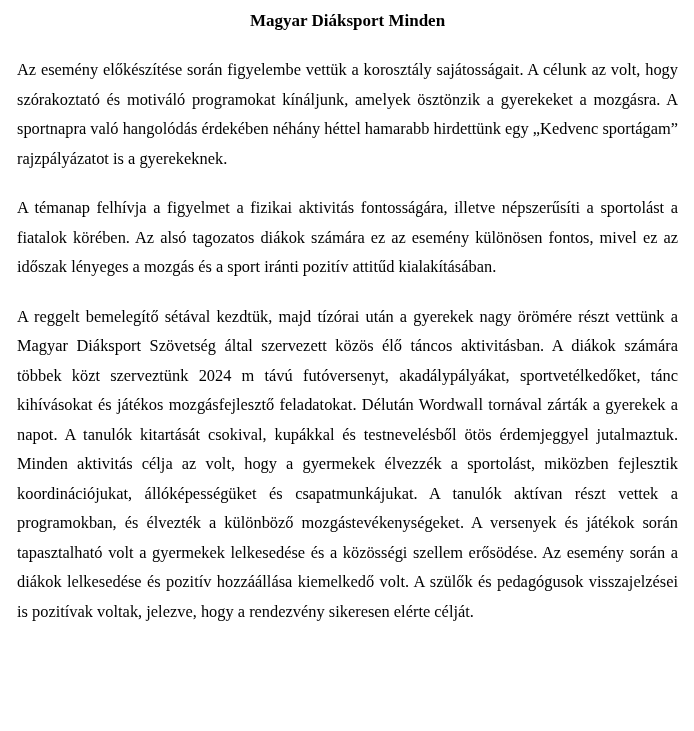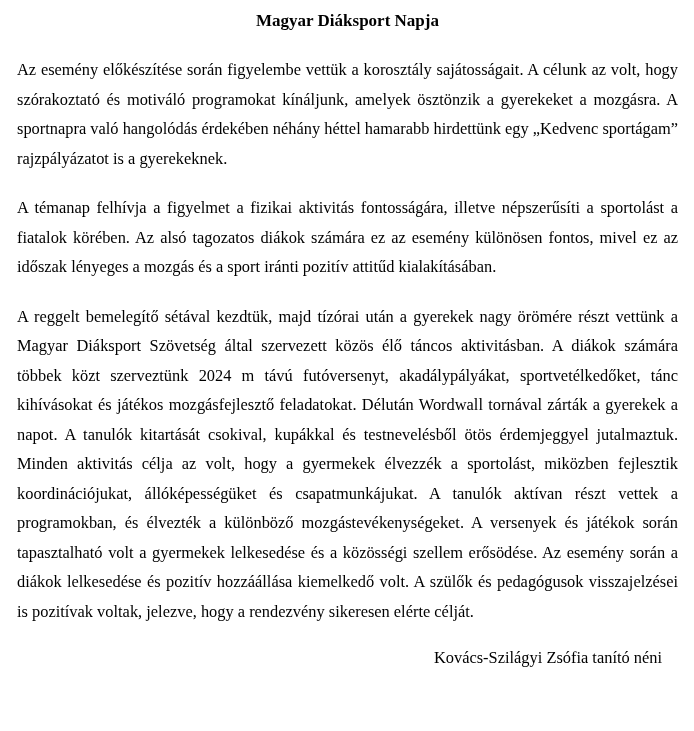--- a/index.html
+++ b/index.html
@@ -39,18 +39,17 @@
       text-align: right;
       font-size: 16.4px;
       line-height: 24px;
       margin: 14px 16px 0 0;
     }
   </style>
 </head>
 <body>
 
 <div class="page">
-  <h1 class="title">Magyar Diáksport Napja</h1>
+  <h1 class="title">Magyar Diáksport Minden</h1>
   <p class="para">Az esemény előkészítése során figyelembe vettük a korosztály sajátosságait. A célunk az volt, hogy szórakoztató és motiváló programokat kínáljunk, amelyek ösztönzik a gyerekeket a mozgásra. A sportnapra való hangolódás érdekében néhány héttel hamarabb hirdettünk egy „Kedvenc sportágam” rajzpályázatot is a gyerekeknek.</p>
   <p class="para">A témanap felhívja a figyelmet a fizikai aktivitás fontosságára, illetve népszerűsíti a sportolást a fiatalok körében. Az alsó tagozatos diákok számára ez az esemény különösen fontos, mivel ez az időszak lényeges a mozgás és a sport iránti pozitív attitűd kialakításában.</p>
   <p class="para">A reggelt bemelegítő sétával kezdtük, majd tízórai után a gyerekek nagy örömére részt vettünk a Magyar Diáksport Szövetség által szervezett közös élő táncos aktivitásban.  A diákok számára többek közt szerveztünk 2024 m távú futóversenyt, akadálypályákat, sportvetélkedőket, tánc kihívásokat és játékos mozgásfejlesztő feladatokat. Délután Wordwall tornával zárták a gyerekek a napot. A tanulók kitartását csokival, kupákkal és testnevelésből ötös érdemjeggyel jutalmaztuk. Minden aktivitás célja az volt, hogy a gyermekek élvezzék a sportolást, miközben fejlesztik koordinációjukat, állóképességüket és csapatmunkájukat. A tanulók aktívan részt vettek a programokban, és élvezték a különböző mozgástevékenységeket. A versenyek és játékok során tapasztalható volt a gyermekek lelkesedése és a közösségi szellem erősödése. Az esemény során a diákok lelkesedése és pozitív hozzáállása kiemelkedő volt. A szülők és pedagógusok visszajelzései is pozitívak voltak, jelezve, hogy a rendezvény sikeresen elérte célját.</p>
-  <div class="signature">Kovács-Szilágyi Zsófia tanító néni</div>
 </div>
 
 </body></html>

